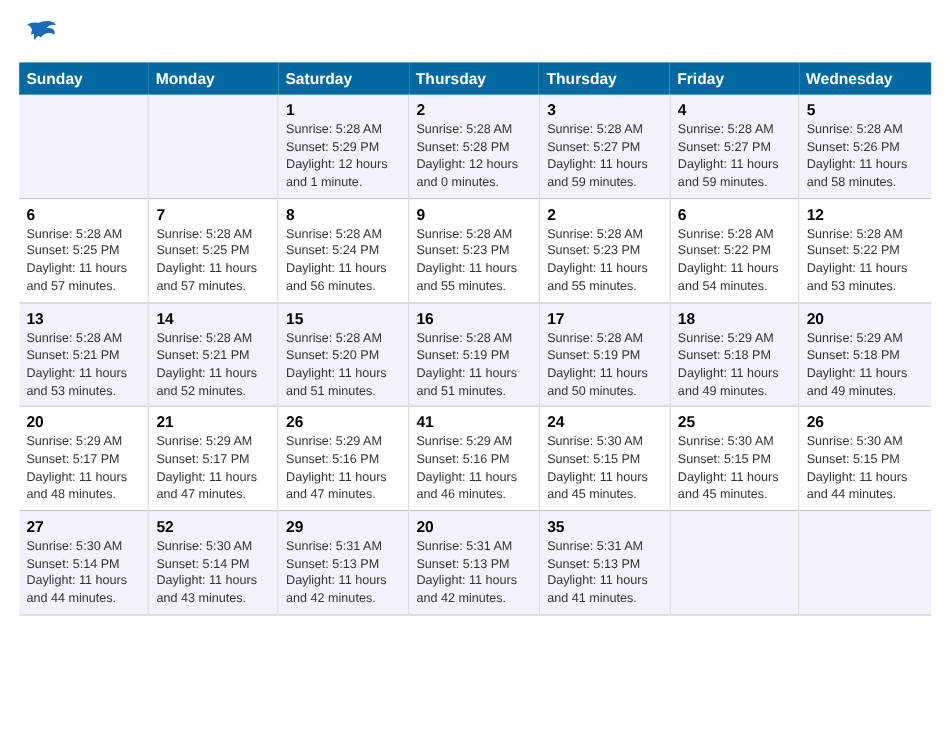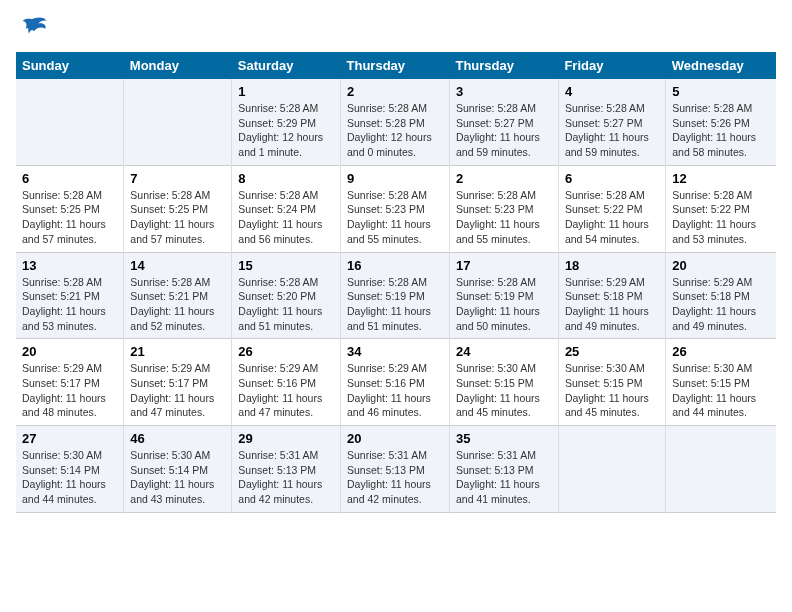--- a/index.html
+++ b/index.html
@@ -213,21 +213,21 @@
         </td>
         <td>
           <span class="day-number">21</span>
           <div class="cell-text">Sunrise: 5:29 AM<br>Sunset: 5:17 PM<br>Daylight: 11 hours and 47 minutes.</div>
         </td>
         <td>
           <span class="day-number">26</span>
           <div class="cell-text">Sunrise: 5:29 AM<br>Sunset: 5:16 PM<br>Daylight: 11 hours and 47 minutes.</div>
         </td>
         <td>
-          <span class="day-number">34</span>
+          <span class="day-number">41</span>
           <div class="cell-text">Sunrise: 5:29 AM<br>Sunset: 5:16 PM<br>Daylight: 11 hours and 46 minutes.</div>
         </td>
         <td>
           <span class="day-number">24</span>
           <div class="cell-text">Sunrise: 5:30 AM<br>Sunset: 5:15 PM<br>Daylight: 11 hours and 45 minutes.</div>
         </td>
         <td>
           <span class="day-number">25</span>
           <div class="cell-text">Sunrise: 5:30 AM<br>Sunset: 5:15 PM<br>Daylight: 11 hours and 45 minutes.</div>
         </td>
@@ -235,21 +235,21 @@
           <span class="day-number">26</span>
           <div class="cell-text">Sunrise: 5:30 AM<br>Sunset: 5:15 PM<br>Daylight: 11 hours and 44 minutes.</div>
         </td>
       </tr>
       <tr>
         <td>
           <span class="day-number">27</span>
           <div class="cell-text">Sunrise: 5:30 AM<br>Sunset: 5:14 PM<br>Daylight: 11 hours and 44 minutes.</div>
         </td>
         <td>
-          <span class="day-number">46</span>
+          <span class="day-number">52</span>
           <div class="cell-text">Sunrise: 5:30 AM<br>Sunset: 5:14 PM<br>Daylight: 11 hours and 43 minutes.</div>
         </td>
         <td>
           <span class="day-number">29</span>
           <div class="cell-text">Sunrise: 5:31 AM<br>Sunset: 5:13 PM<br>Daylight: 11 hours and 42 minutes.</div>
         </td>
         <td>
           <span class="day-number">20</span>
           <div class="cell-text">Sunrise: 5:31 AM<br>Sunset: 5:13 PM<br>Daylight: 11 hours and 42 minutes.</div>
         </td>

